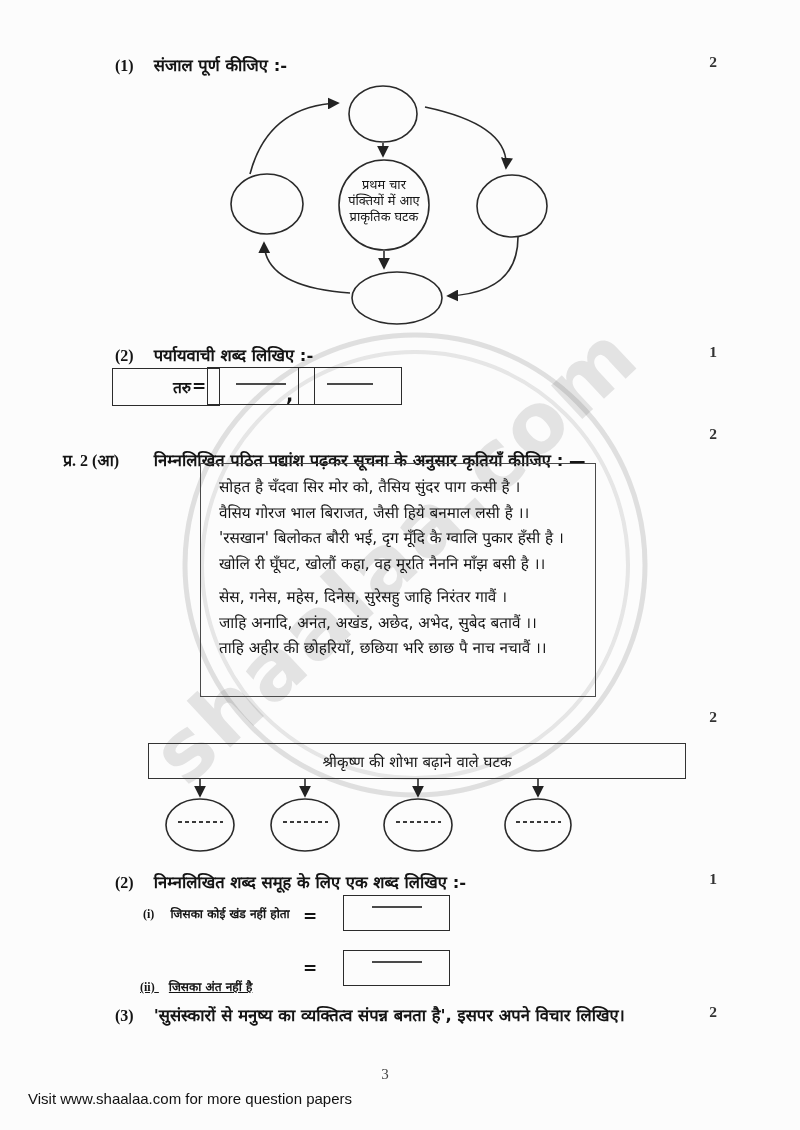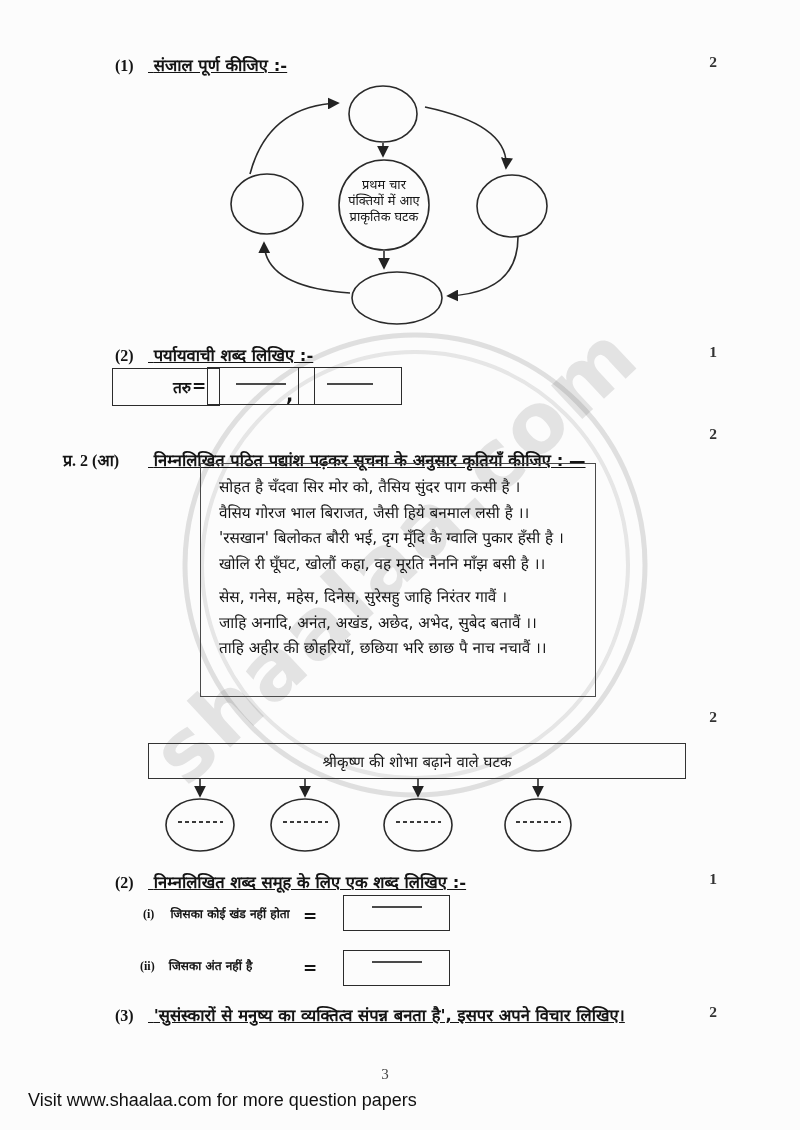--- a/index.html
+++ b/index.html
@@ -10,21 +10,21 @@
   
   .wm-ring{position:absolute;left:0;top:0;z-index:1;pointer-events:none;}
   .wm-text{
     position:absolute;left:70px;top:505px;width:650px;z-index:1;
     text-align:center;font-size:84px;font-weight:bold;letter-spacing:3px;
     color:rgba(60,60,60,0.13);transform:rotate(-43deg);white-space:nowrap;
     pointer-events:none;font-family:"DejaVu Sans",sans-serif;
   }
   
   .layer{position:absolute;z-index:2;}
-  .hdr{position:absolute;z-index:2;font-size:16.5px;font-weight:bold;white-space:nowrap;text-decoration:underline;}
+  .hdr{position:absolute;z-index:2;font-size:16.5px;font-weight:bold;white-space:nowrap;}
   .hdr .qnum{display:inline-block;font-family:"Liberation Serif",serif;font-size:16px;}
   .mark{
     position:absolute;z-index:2;left:700px;width:26px;text-align:center;
     font-family:"Liberation Serif",serif;font-size:15.5px;font-weight:bold;color:#333;
   }
   .answer-box{
     position:absolute;z-index:2;border:1.8px solid #2b2b2b;background:transparent;padding-left:32px;
   }
   .answer-box .blank-line{
     position:absolute;left:50%;transform:translateX(-50%);
@@ -49,21 +49,21 @@
     align-items:center;justify-content:center;font-size:15px;
   }
   .word-row{position:absolute;z-index:2;font-size:12px;font-weight:bold;white-space:nowrap;}
   .word-row .inum{font-family:"Liberation Serif",serif;font-weight:bold;}
   
   .page-num{
     position:absolute;z-index:2;left:0;top:1066px;width:770px;text-align:center;
     font-family:"Liberation Serif",serif;font-size:15px;color:#444;
   }
   .visit-footer{
-    position:absolute;z-index:2;left:28px;top:1090px;font-size:18px;color:#101010;
+    position:absolute;z-index:2;left:28px;top:1090px;font-size:15px;color:#101010;
     font-family:"Liberation Sans",sans-serif;
   }
   svg .shape{stroke:#2a2a2a;stroke-width:1.6;fill:none;}
   svg .arrow{stroke:#2a2a2a;stroke-width:1.6;fill:none;}
   svg .dashline{stroke:#3a3a3a;stroke-width:2;stroke-dasharray:4 3;}
 </style>
 </head>
 <body>
 
 <div class="page">
@@ -168,21 +168,21 @@
 
   <div class="word-row" style="left:143px;top:905px;">
     <span class="inum">(i)</span>
     <span style="margin-left:12px;">जिसका कोई खंड नहीं होता</span>
   </div>
   <div class="eq-sign" style="left:303px;top:906px;">=</div>
   <div class="answer-box" style="left:343px;top:895px;width:73px;height:34px;">
     <span class="blank-line" style="top:10px;"></span>
   </div>
 
-  <div class="word-row" style="left:140px;top:957px;">
+  <div class="word-row" style="left:140px;top:978px;text-decoration:underline;">
     <span class="inum">(ii)</span>
     <span style="margin-left:10px;">जिसका अंत नहीं है</span>
   </div>
   <div class="eq-sign" style="left:303px;top:958px;">=</div>
   <div class="answer-box" style="left:343px;top:950px;width:73px;height:34px;">
     <span class="blank-line" style="top:10px;"></span>
   </div>
 
   <div class="hdr" style="left:115px;top:1003px;">
     <span class="qnum" style="width:33px;">(3)</span>

